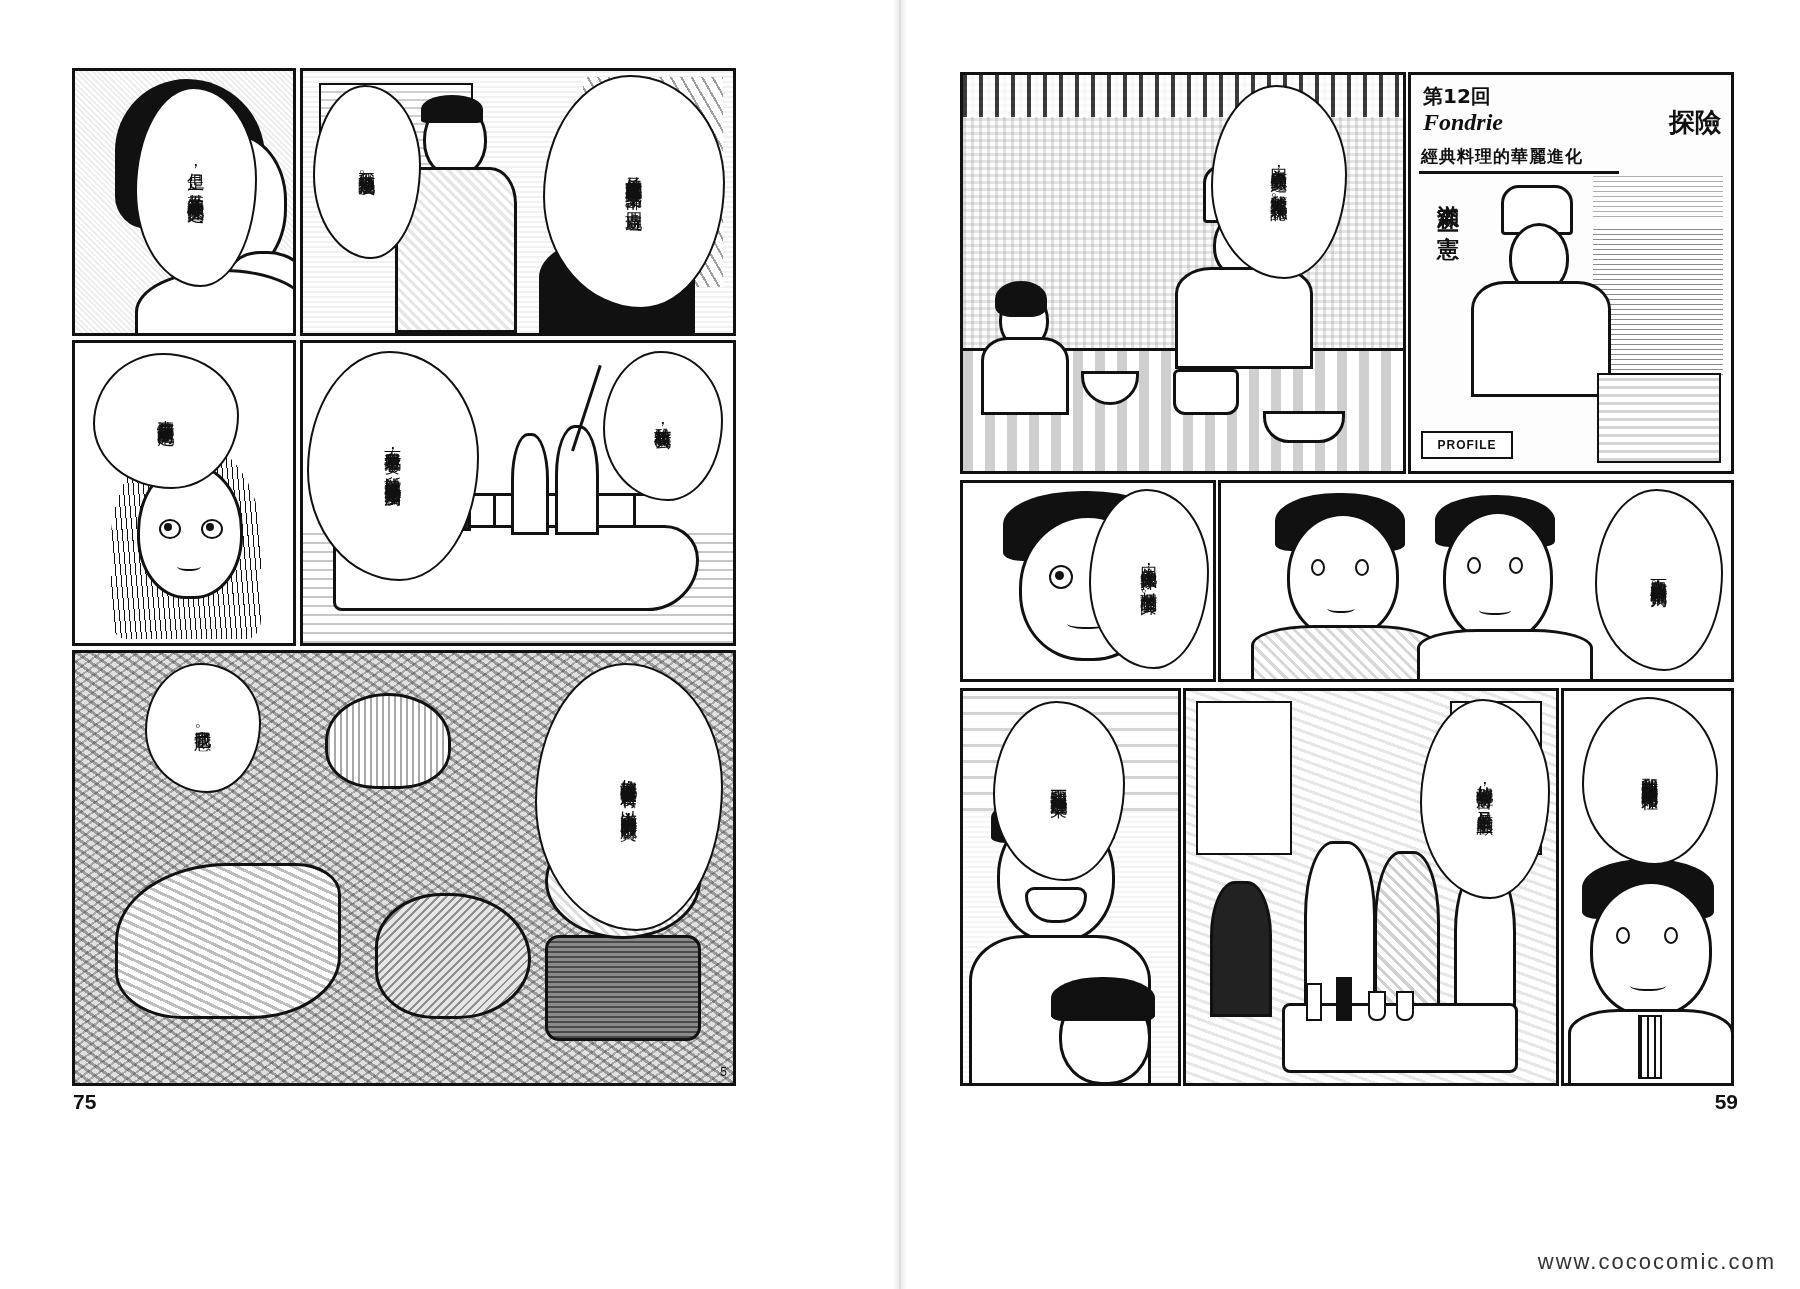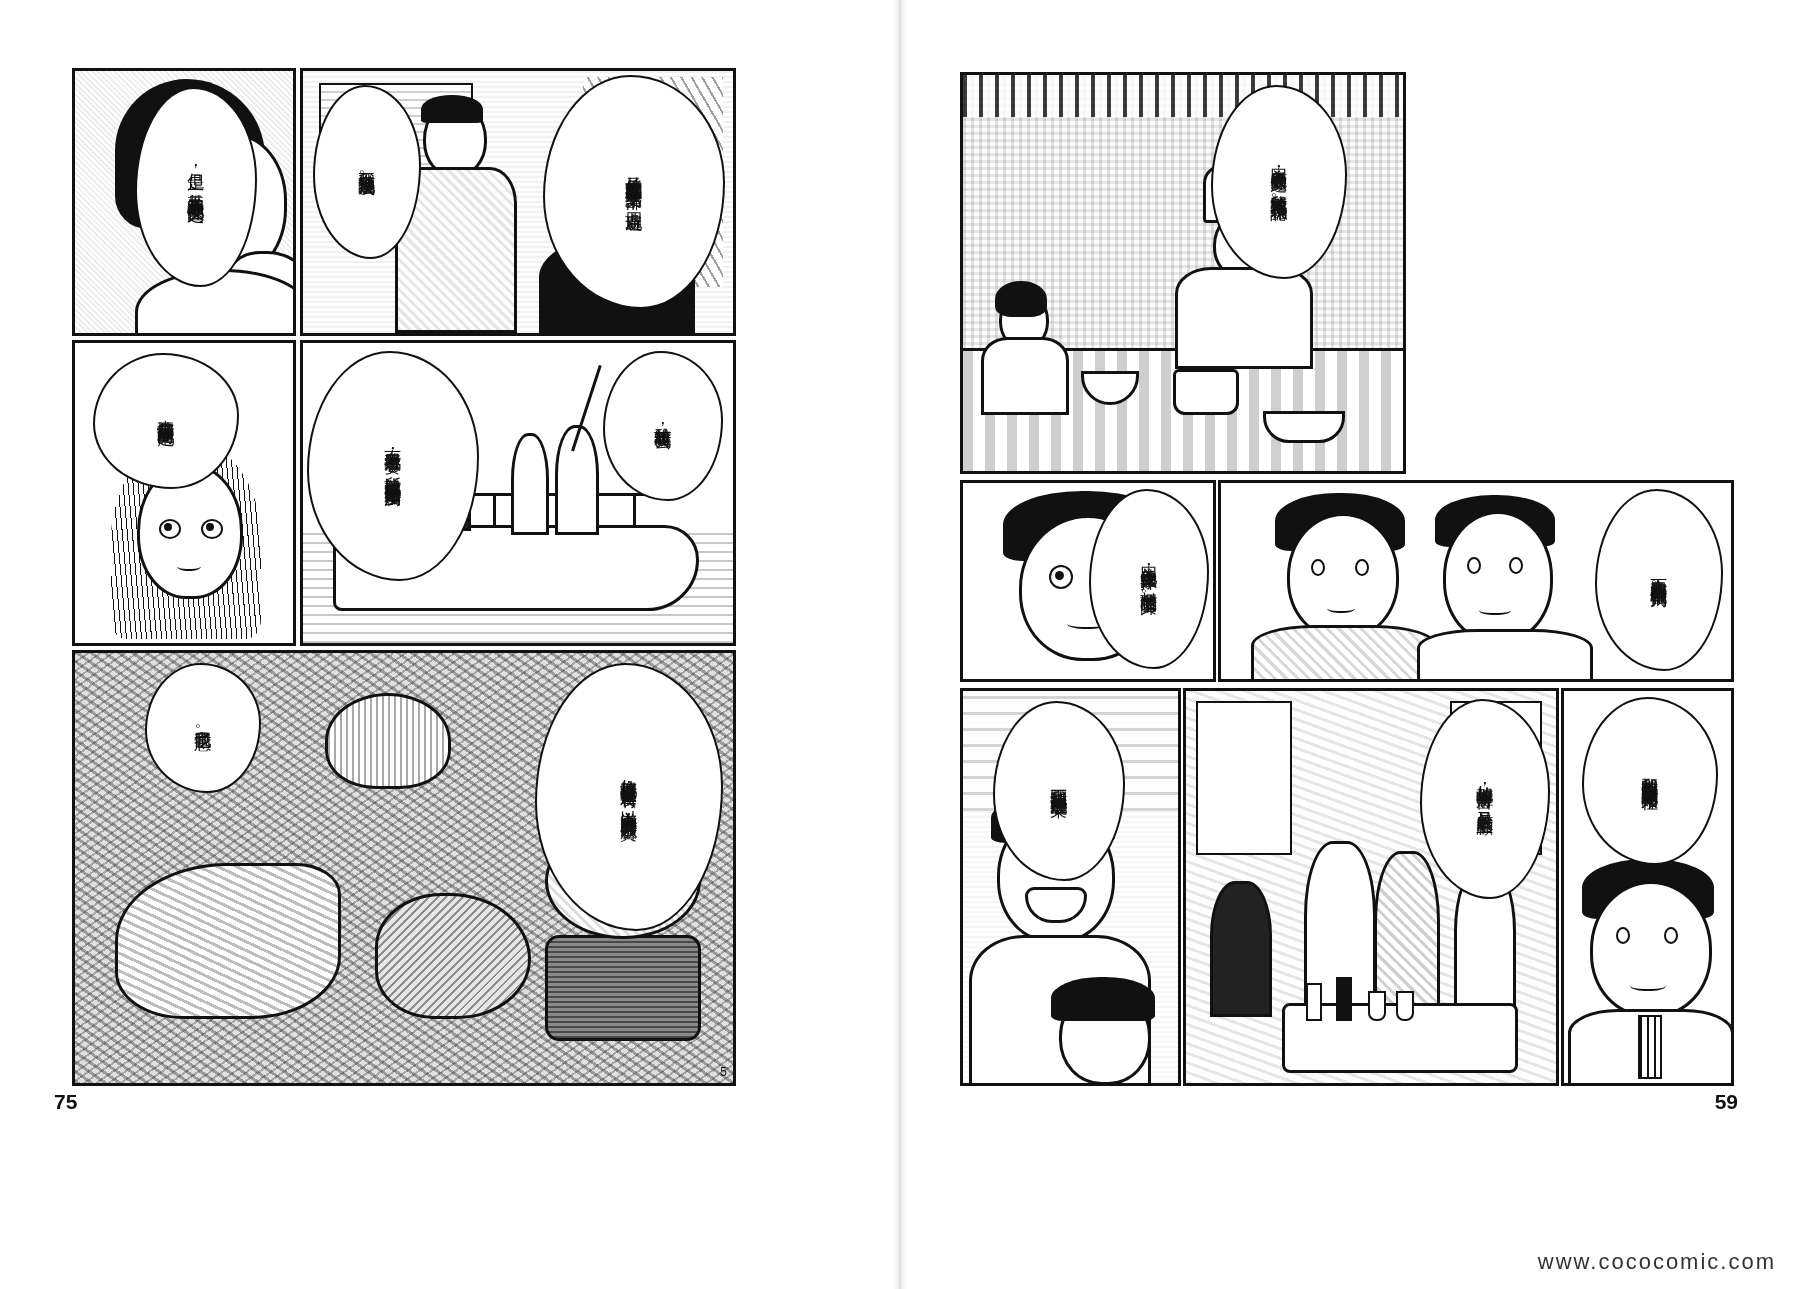--- a/index.html
+++ b/index.html
@@ -173,21 +173,21 @@
 
       <div class="bubble cloud" style="left:70px;top:10px;width:112px;height:126px;">
         <div class="txt">我也同意了。</div>
       </div>
       <div class="bubble cloud" style="left:460px;top:10px;width:184px;height:264px;">
         <div class="txt">加地崎說要從全世界進口食材，以「瀨森主廚的食材」加以販賣，</div>
       </div>
       <div class="smallnum" style="right:6px;bottom:4px;">5</div>
     </div>
 
-    <div class="pagenum" style="left:54px;top:1090px;">75</div>
+    <div class="pagenum" style="left:73px;top:1090px;">75</div>
 
     <div class="gutter"></div>
 
     <div class="panel" style="left:960px;top:72px;width:440px;height:396px;">
       <div class="art crowd" style="opacity:.55"></div>
 
       <div style="position:absolute;left:0;top:0;width:100%;height:42px;background:
            repeating-linear-gradient(90deg,#111 0 4px,#fff 4px 16px);opacity:.8;"></div>
 
       <div style="position:absolute;left:0;bottom:0;width:100%;height:120px;background:
@@ -203,20 +203,40 @@
 
       <div style="position:absolute;left:210px;bottom:56px;width:60px;height:40px;border:3px solid #111;border-radius:6px 6px 12px 12px;background:#fff;"></div>
       <div style="position:absolute;left:118px;bottom:66px;width:52px;height:28px;border:3px solid #111;border-radius:0 0 30px 30px;background:#fff;"></div>
       <div style="position:absolute;left:300px;bottom:28px;width:76px;height:26px;border:3px solid #111;border-radius:0 0 26px 26px;background:#fff;"></div>
 
       <div class="bubble cloud" style="left:248px;top:10px;width:132px;height:190px;">
         <div class="txt">因為餐廳大受歡迎，我頻繁地上電視跟雜誌。</div>
       </div>
     </div>
 
+    <div class="panel" style="left:1408px;top:72px;width:320px;height:396px;">
+      <div class="art news"></div>
+
+      <div class="mag-title" style="left:12px;top:8px;font-size:20px;">第12回</div>
+      <div class="mag-title" style="left:12px;top:34px;font-size:24px;font-family:'Liberation Serif',serif;font-style:italic;">Fondrie</div>
+      <div class="mag-title" style="left:10px;top:70px;font-size:17px;letter-spacing:1px;">經典料理的華麗進化</div>
+      <div class="mag-title" style="right:10px;top:30px;font-size:26px;">探險</div>
+      <div class="mag-rule" style="left:8px;top:96px;width:200px;height:3px;"></div>
+      <div class="mag-title vtext" style="left:22px;top:112px;font-size:22px;letter-spacing:2px;">瀨森 憲一</div>
+      <div class="mag-lines" style="right:8px;top:150px;width:130px;height:150px;opacity:.85;"></div>
+      <div class="mag-lines" style="right:8px;top:100px;width:130px;height:42px;opacity:.6;"></div>
+
+      <div class="chefhat" style="left:90px;top:110px;width:66px;height:44px;"></div>
+      <div class="head" style="left:98px;top:148px;width:54px;height:64px;"></div>
+      <div class="body-sh" style="left:60px;top:206px;width:134px;height:110px;border-radius:24% 24% 0 0;"></div>
+      <div class="profile-box" style="left:10px;bottom:12px;width:88px;height:24px;">PROFILE</div>
+      <div class="shopsign" style="right:16px;bottom:46px;width:98px;height:26px;">La Fondrie</div>
+      <div style="position:absolute;right:10px;bottom:8px;width:120px;height:86px;border:2px solid #111;background:
+           repeating-linear-gradient(0deg,#d4d4d4 0 3px,#fff 3px 8px);"></div>
+    </div>
 
     <div class="panel" style="left:960px;top:480px;width:250px;height:196px;">
       <div class="art" style="background:#fff;"></div>
       <div class="hair" style="left:40px;top:8px;width:164px;height:70px;border-radius:48% 48% 12% 12%;"></div>
       <div class="head" style="left:56px;top:32px;width:132px;height:140px;"></div>
       <div class="eye" style="left:86px;top:82px;width:20px;height:20px;"></div>
       <div class="pupil" style="left:92px;top:88px;width:9px;height:9px;"></div>
       <div class="eye" style="left:138px;top:82px;width:20px;height:20px;"></div>
       <div class="pupil" style="left:144px;top:88px;width:9px;height:9px;"></div>
       <div class="mouth" style="left:104px;top:132px;width:40px;height:12px;"></div>

